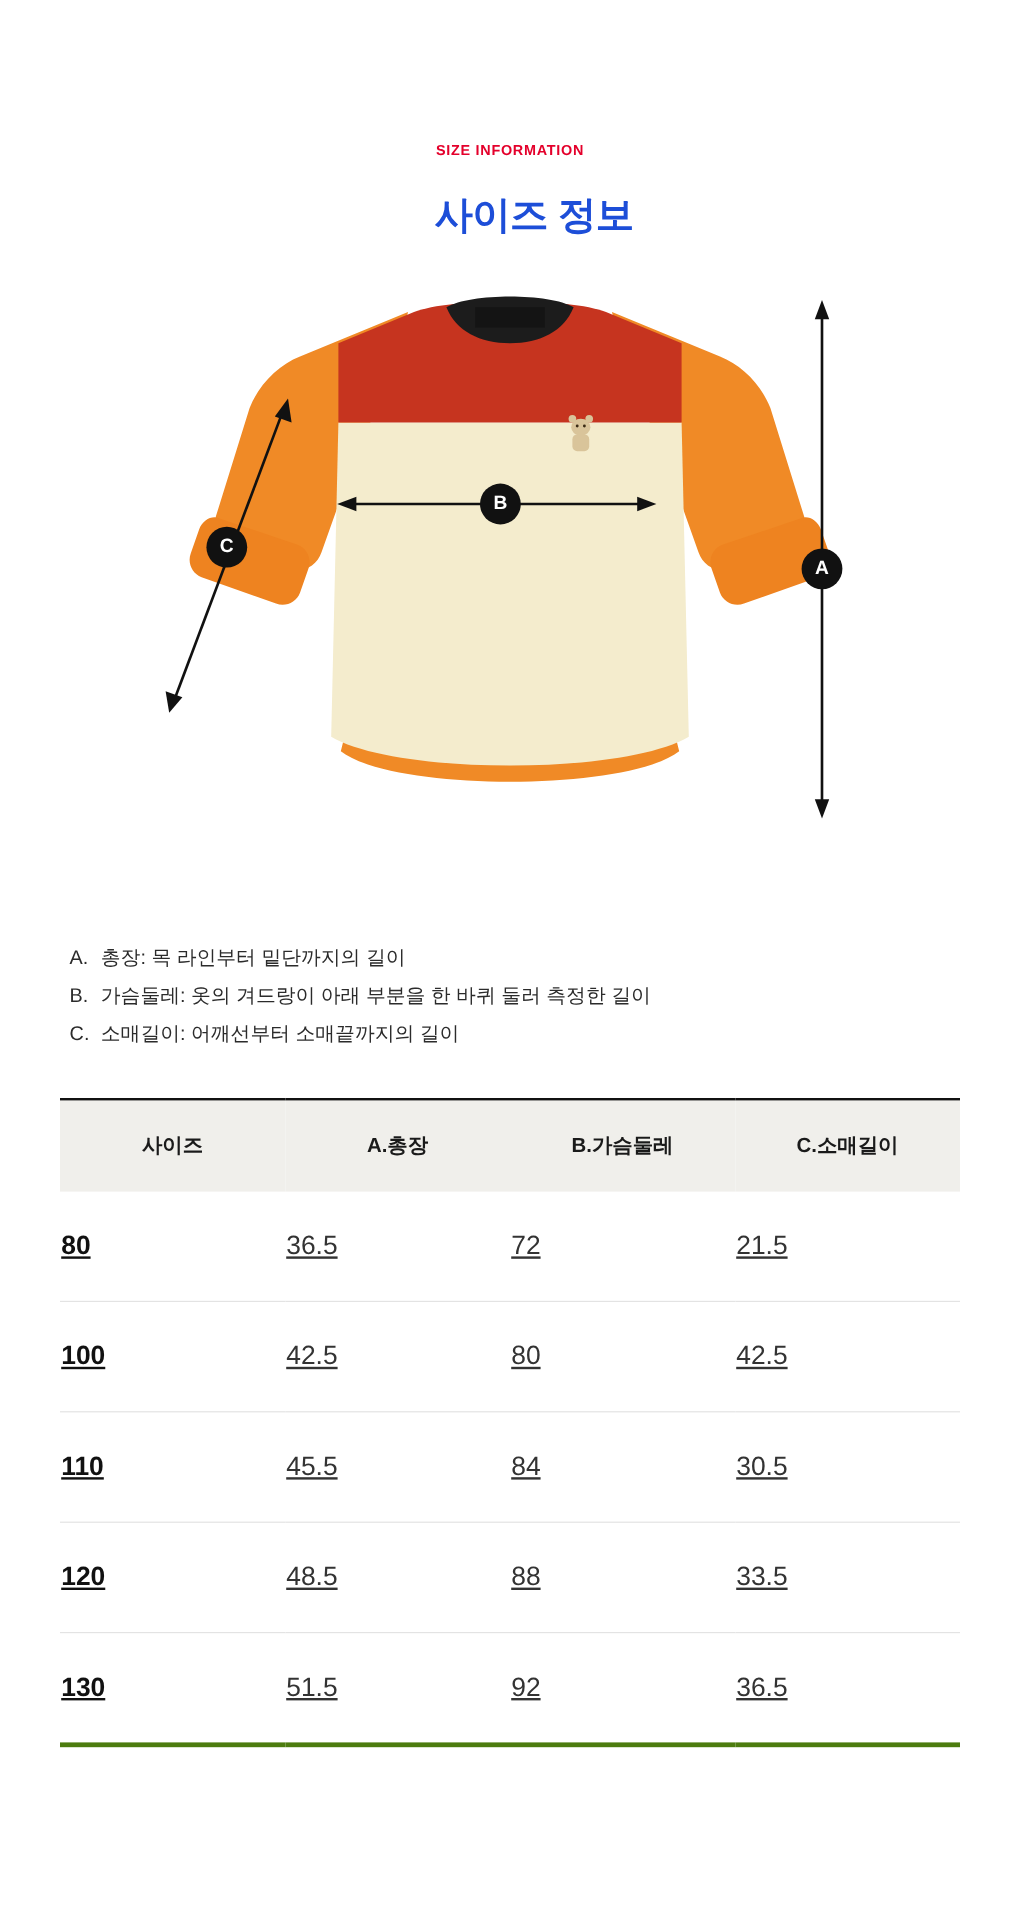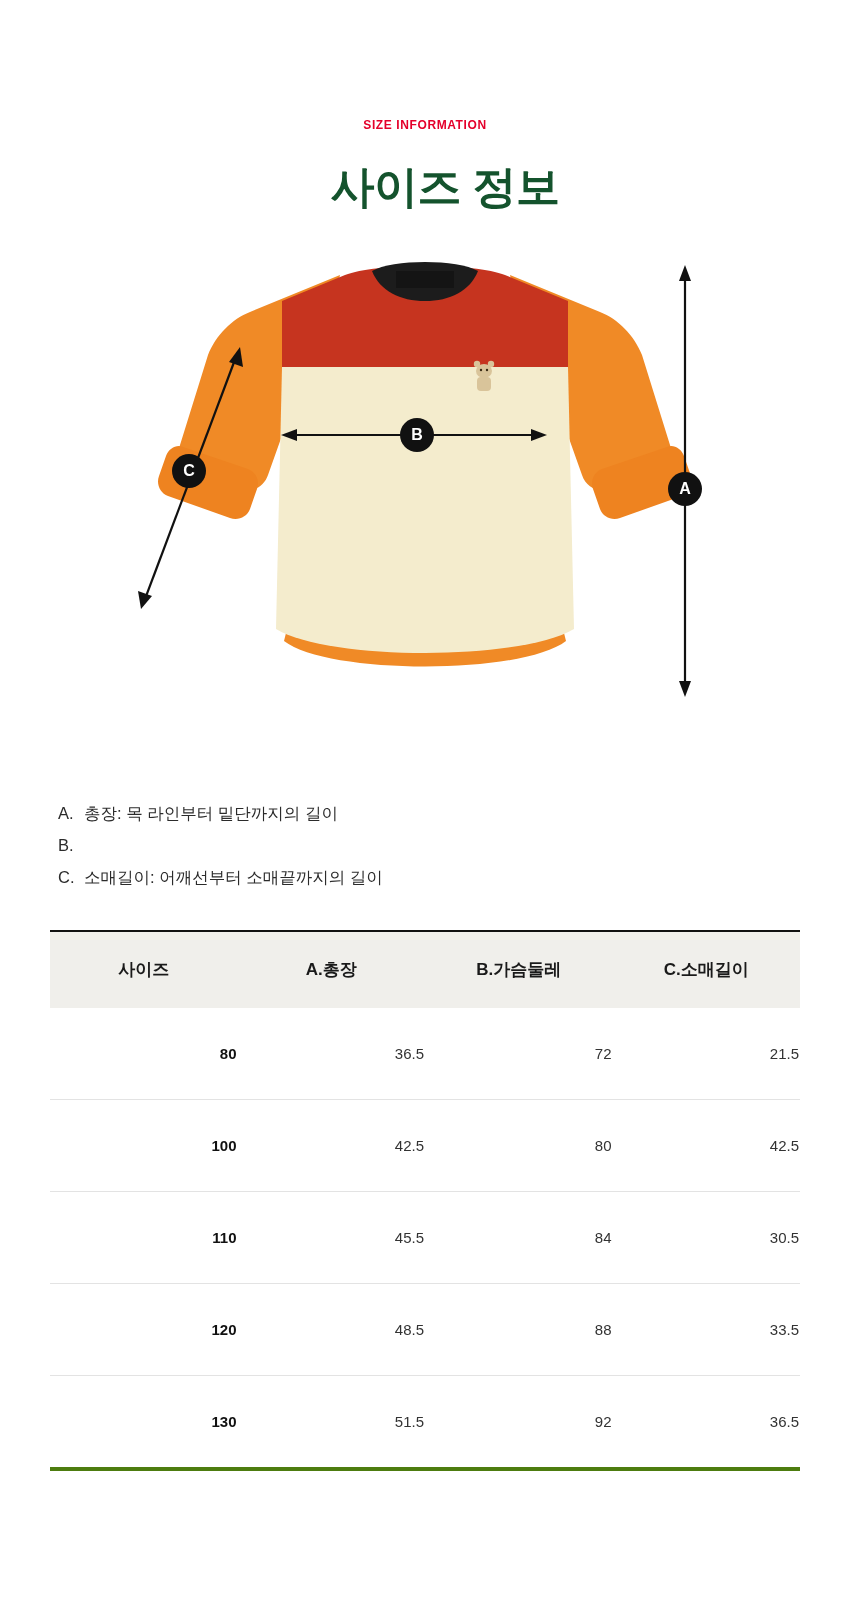--- a/index.html
+++ b/index.html
@@ -23,23 +23,23 @@
     padding-top: 118px;
   }
   .eyebrow {
     font-size: 12px;
     font-weight: bold;
     letter-spacing: 0.6px;
     color: #e4002b;
     margin: 0;
   }
   .title-ko {
-    font-size: 44px;
-    font-weight: bold;
-    color: #14532d;
+    font-size: 32px;
+    font-weight: bold;
+    color: #1d4ed8;
     margin: 26px 0 0 0;
     letter-spacing: -0.5px;
     padding-left: 40px;
   }
 
   
   .figure {
     position: relative;
     width: 850px;
     height: 510px;
@@ -95,24 +95,25 @@
     font-size: 17px;
     font-weight: bold;
     color: #1a1a1a;
     height: 74px;
     text-align: center;
     border-top: 2px solid #111111;
     margin-left: 48px;
   }
   table.size-table tbody td {
     height: 89px;
-    text-align: right;
-    font-size: 15px;
+    text-align: left;
+    font-size: 22px;
     color: #333333;
     border-bottom: 1px solid #e3e3e3;
+    text-decoration: underline;
   }
   table.size-table tbody td.size-col {
     font-weight: bold;
     color: #111111;
   }
   table.size-table tbody tr:last-child td {
     border-bottom: 4px solid #4d7c0f;
   }
 </style>
 </head>
@@ -175,20 +176,21 @@
   <div class="badge badge-c">C</div>
 </div>
 
 <div class="legend">
   <div class="legend-row">
     <span class="legend-key">A.</span>
     <span>총장: 목 라인부터 밑단까지의 길이</span>
   </div>
   <div class="legend-row">
     <span class="legend-key">B.</span>
+    <span>가슴둘레: 옷의 겨드랑이 아래 부분을 한 바퀴 둘러 측정한 길이</span>
   </div>
   <div class="legend-row">
     <span class="legend-key">C.</span>
     <span>소매길이: 어깨선부터 소매끝까지의 길이</span>
   </div>
 </div>
 
 <div class="table-wrap">
   <table class="size-table">
     <thead>

